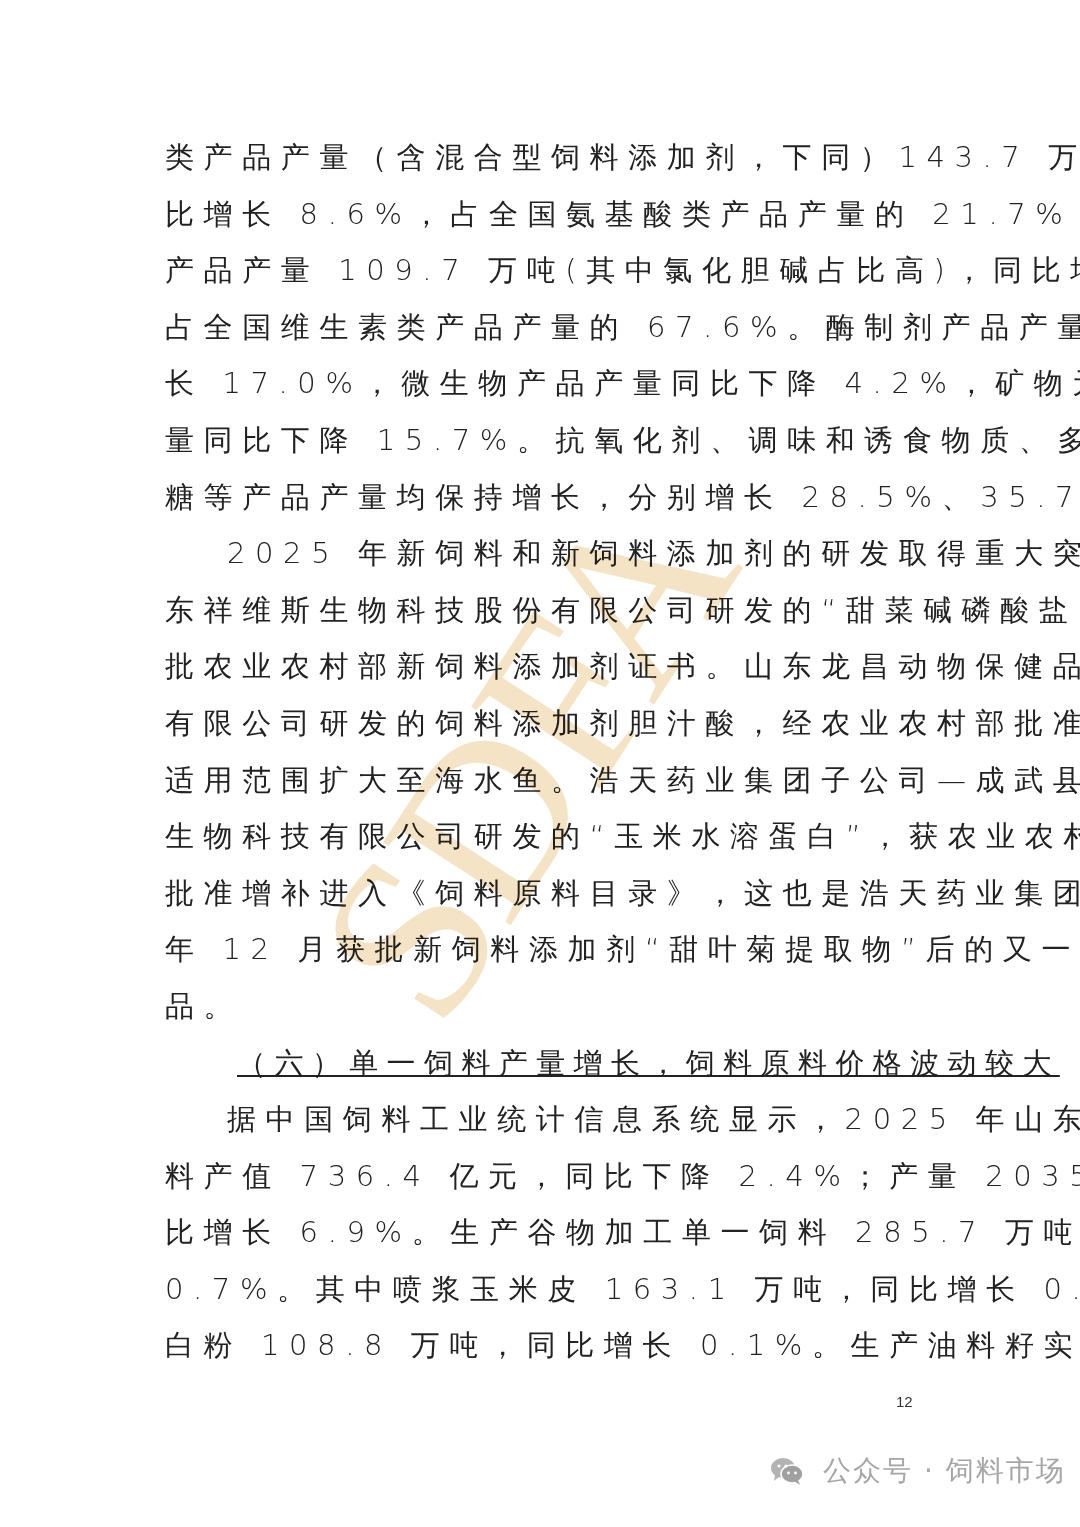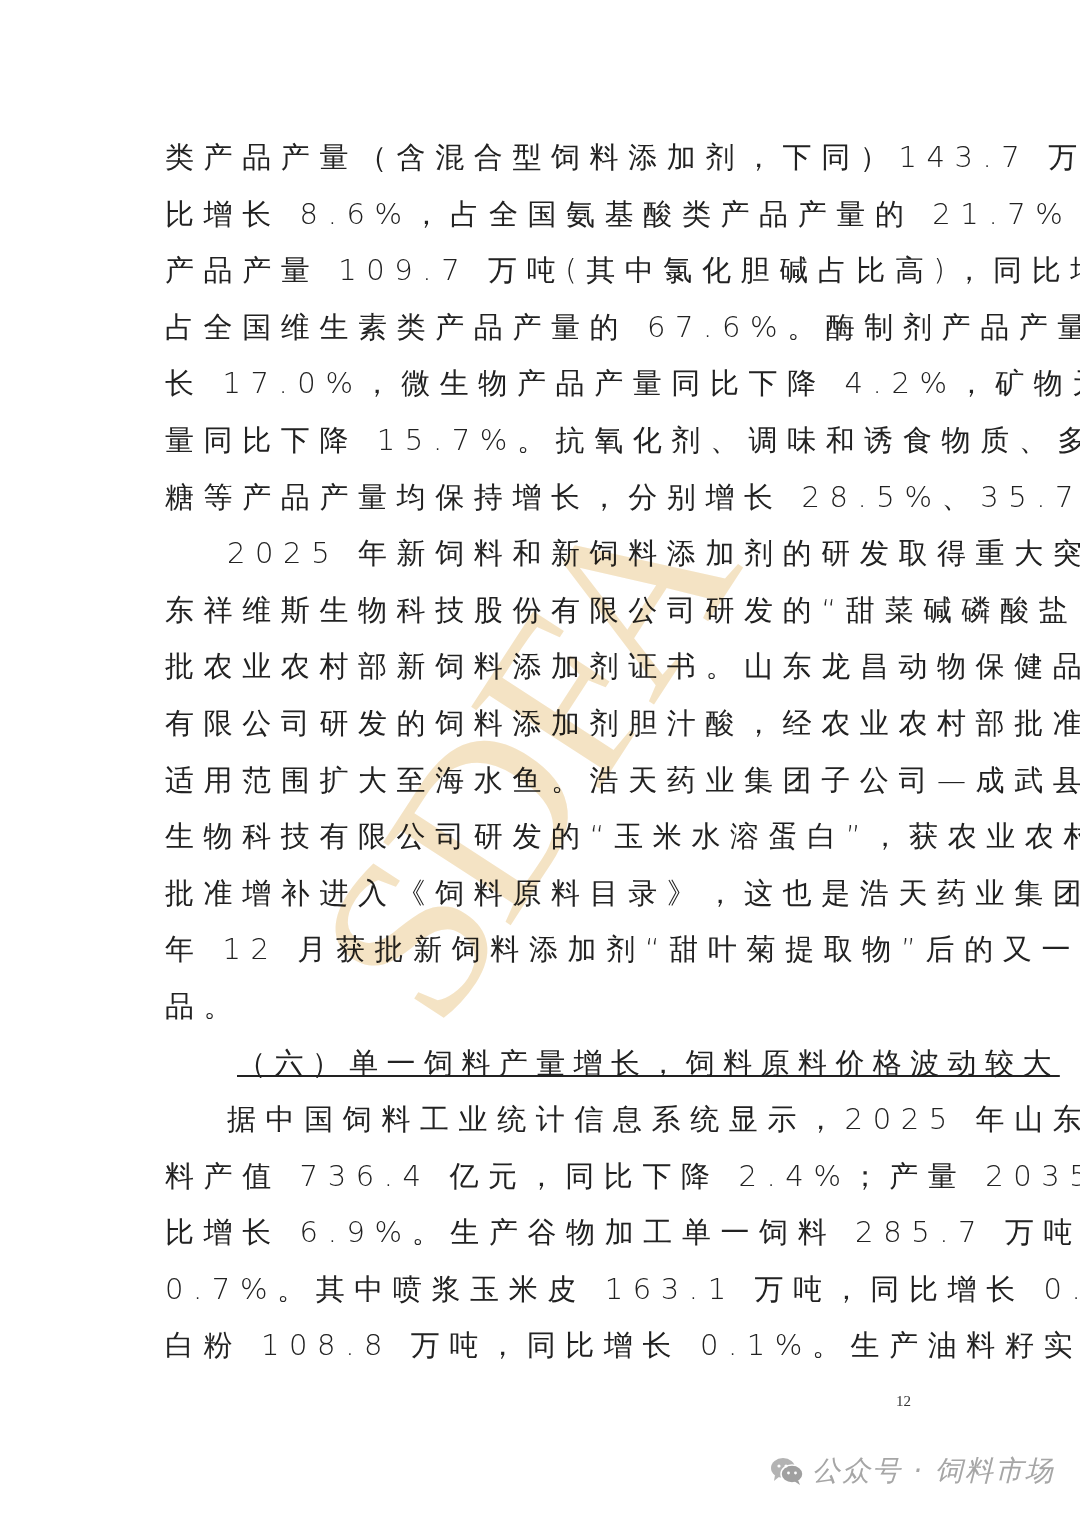--- a/index.html
+++ b/index.html
@@ -59,34 +59,33 @@
       color: #222222;
     }
     .line.heading {
       letter-spacing: 8.4px;
       text-decoration: underline;
     }
     .page-number {
       position: absolute;
       left: 896px;
       top: 1393px;
-      font-family: Liberation Serif, serif;
+      font-family: Liberation Sans, sans-serif;
       font-size: 15px;
       color: #333333;
       z-index: 2;
     }
     .footer-badge {
       position: absolute;
       left: 770px;
       top: 1452px;
       display: flex;
       align-items: center;
-      gap: 8px;
+      gap: 19px;
       z-index: 2;
-      font-style: italic;
     }
     .footer-badge .wechat-icon {
       width: 34px;
       height: 28px;
       position: relative;
     }
     .footer-badge .label {
       font-family: "DejaVu Sans", sans-serif;
       font-size: 28px;
       letter-spacing: 2px;

